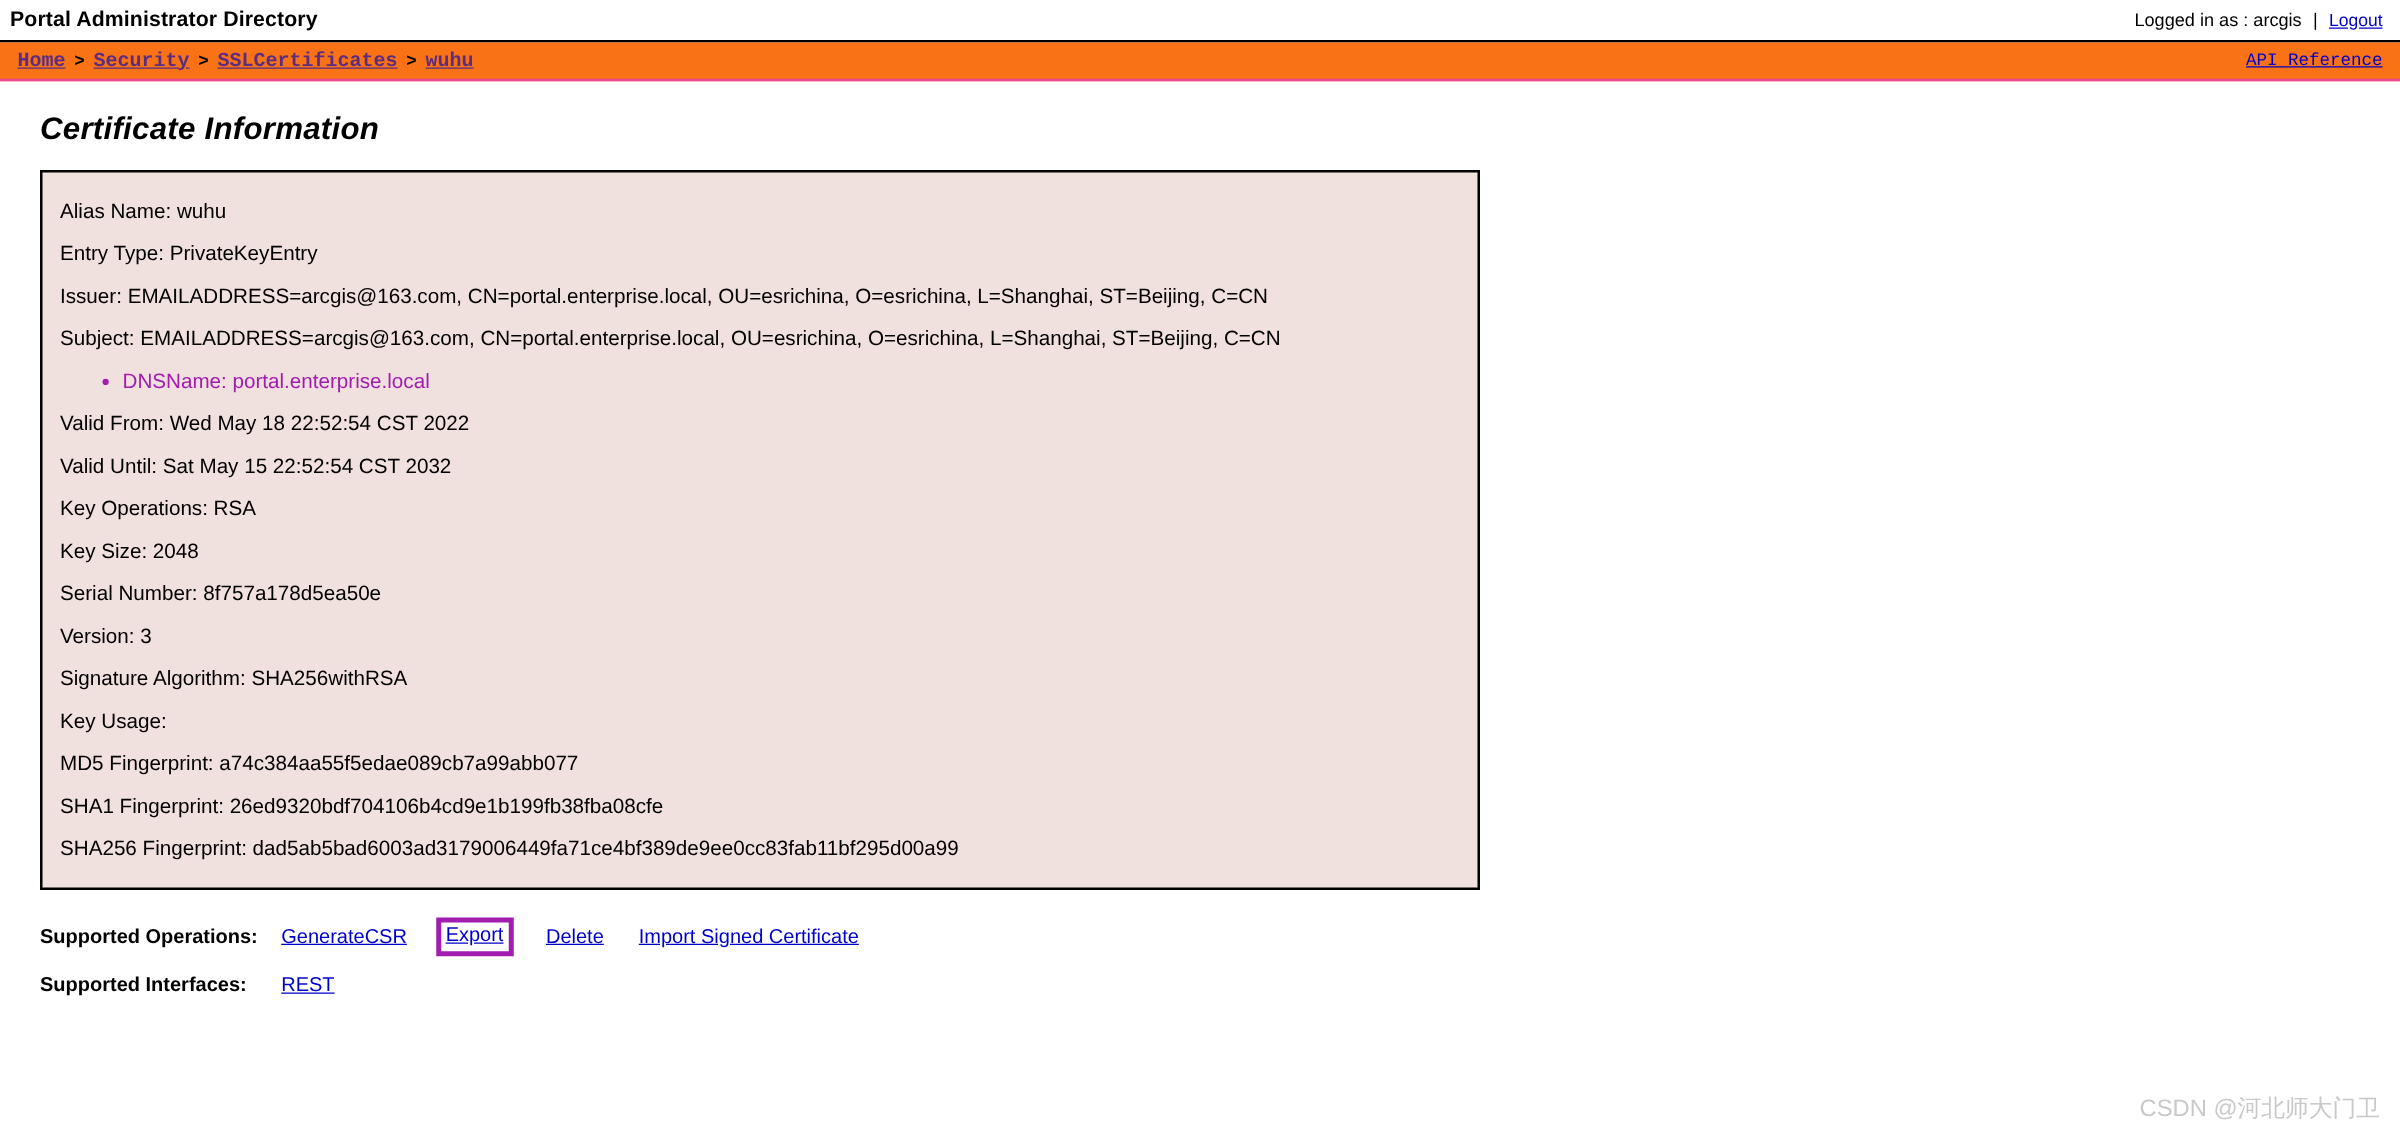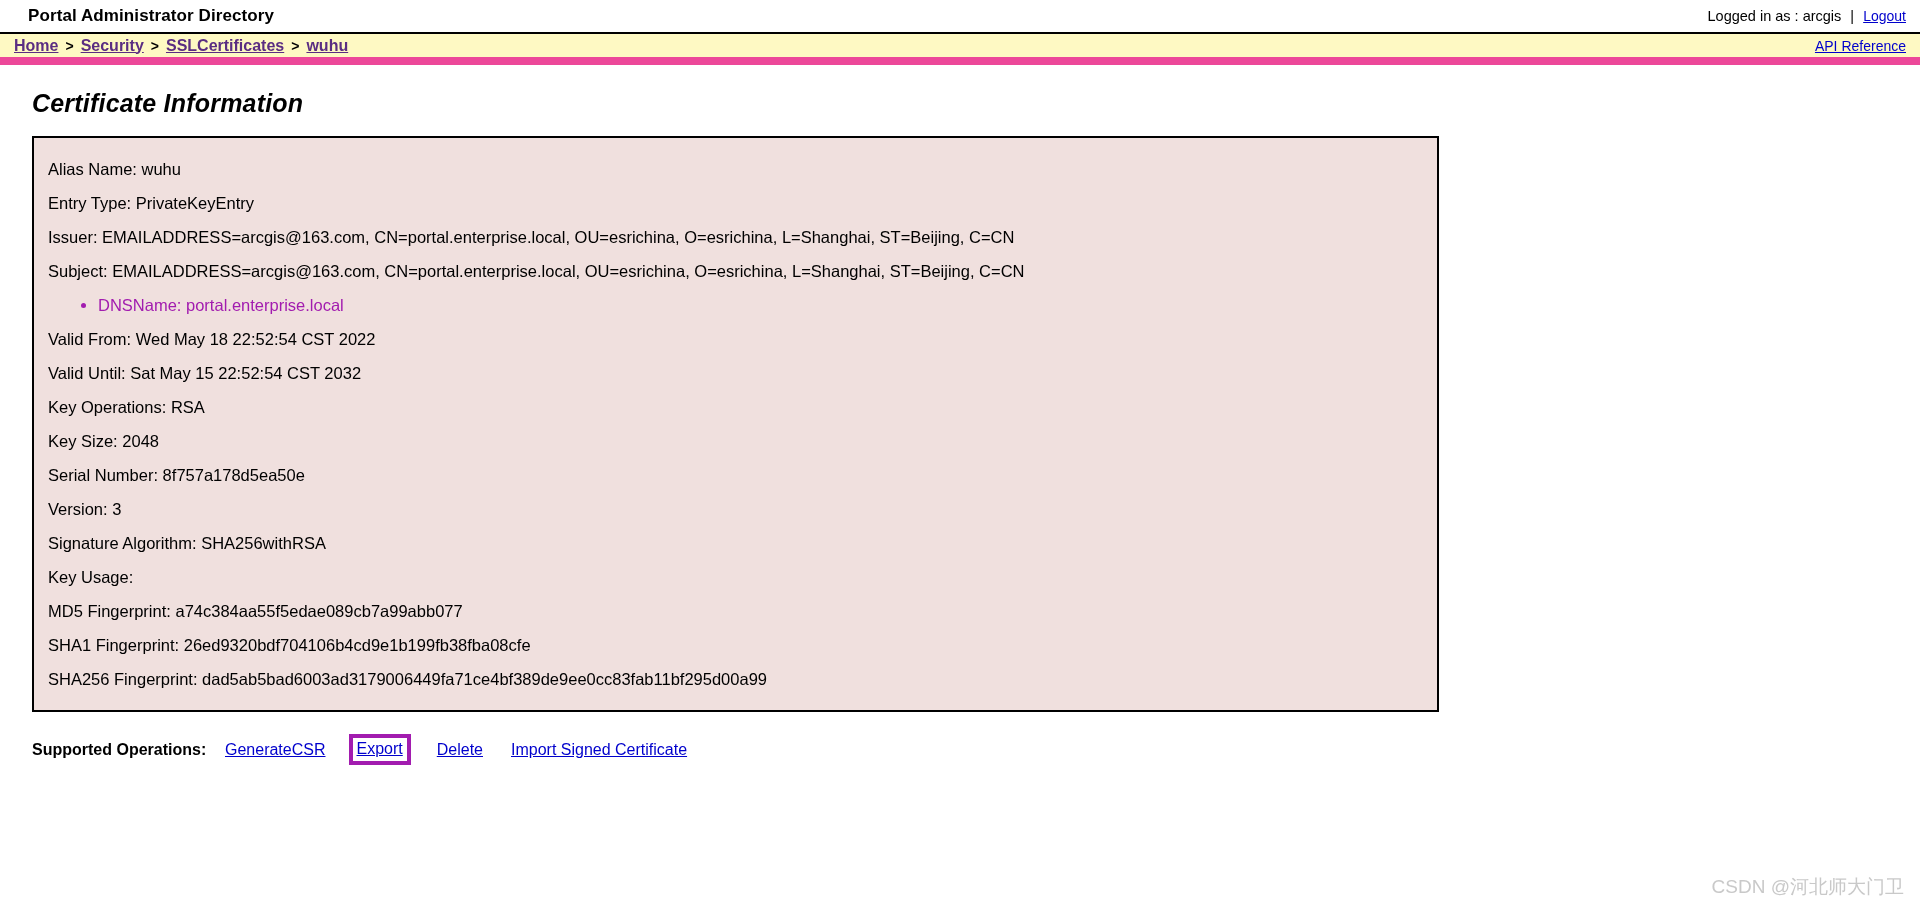--- a/index.html
+++ b/index.html
@@ -17,21 +17,21 @@
     position: relative;
   }
 
   
   .titlebar {
     height: 34px;
     border-bottom: 2px solid #000000;
     display: flex;
     align-items: center;
     justify-content: space-between;
-    padding: 0 14px 0 28px;
+    padding: 0 14px 0 8px;
     box-sizing: border-box;
     background: #ffffff;
     gap: 19px;
   }
   .app-title {
     font-size: 17px;
     font-weight: bold;
     color: #000000;
     letter-spacing: 0.1px;
   }
@@ -41,27 +41,28 @@
     white-space: nowrap;
   }
   .login-area .sep {
     margin: 0 5px;
     color: #000000;
   }
 
   
   .breadcrumb-bar {
     height: 31px;
-    background: #fef9c3;
-    border-bottom: 8px solid #ec4899;
+    background: #f97316;
+    border-bottom: 2px solid #ec4899;
     display: flex;
     align-items: center;
     justify-content: space-between;
     padding: 0 14px 0 14px;
     box-sizing: border-box;
+    font-family: Liberation Mono, monospace;
   }
   .breadcrumb {
     font-size: 16px;
     white-space: nowrap;
     display: flex;
     align-items: baseline;
   }
   .breadcrumb .crumb {
     color: #5a2d82;
     text-decoration: underline;
@@ -89,21 +90,21 @@
   .page-heading {
     font-size: 25px;
     font-weight: bold;
     font-style: italic;
     margin: 6px 0 18px 0;
     color: #000000;
     letter-spacing: 0.2px;
   }
 
   .cert-box {
-    width: 1407px;
+    width: 1152px;
     background: #f0e0de;
     border: 2px solid #000000;
     box-sizing: border-box;
     padding: 14px 0 14px 8px;
   }
   .cert-line {
     font-size: 16.5px;
     line-height: 34px;
     color: #000000;
     white-space: pre;
@@ -219,17 +220,21 @@
   </div>
 
   <div class="ops-block">
     <div class="ops-row">
       <span class="ops-label">Supported Operations:</span>
       <a class="op-link">GenerateCSR</a>
       <a class="op-link highlight">Export</a>
       <a class="op-link">Delete</a>
       <a class="op-link">Import Signed Certificate</a>
     </div>
+    <div class="ops-row interfaces">
+      <span class="ops-label">Supported Interfaces:</span>
+      <a class="op-link">REST</a>
+    </div>
   </div>
 
 </div>
 
 <div class="watermark">CSDN @河北师大门卫</div>
 
 </body></html>

